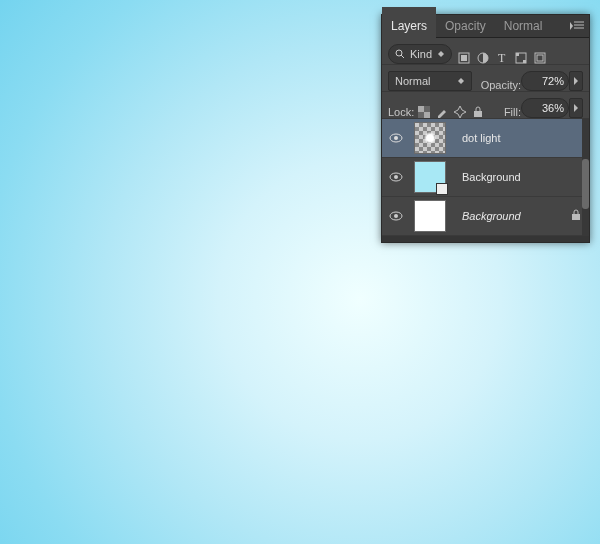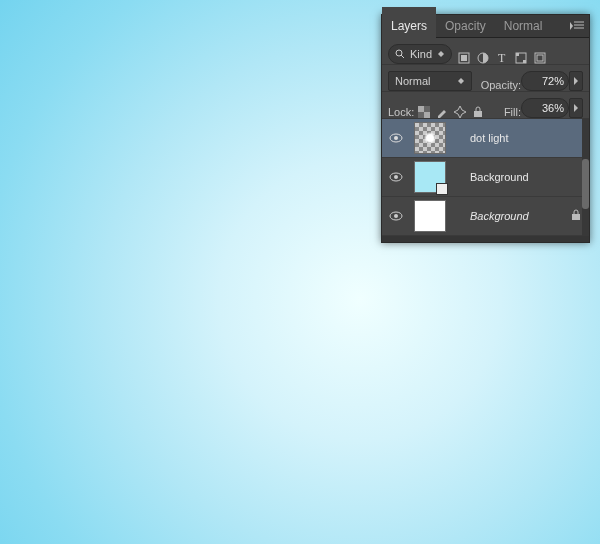--- a/index.html
+++ b/index.html
@@ -26,21 +26,21 @@
 .layers{max-height:150px;position:relative}
 .layer{display:flex;align-items:center;height:38px;border-bottom:1px solid #3a3a3a}
 .layer.sel{background:#5a6a7d}
 .eye{width:28px;display:flex;align-items:center;justify-content:center}
 .thumb-wrap{width:30px;height:30px;margin-left:4px;position:relative;border:1px solid #6a6a6a}
 .thumb-checker{width:100%;height:100%;background-image:linear-gradient(45deg,#888 25%,transparent 25%),linear-gradient(-45deg,#888 25%,transparent 25%),linear-gradient(45deg,transparent 75%,#888 75%),linear-gradient(-45deg,transparent 75%,#888 75%);background-size:8px 8px;background-position:0 0,0 4px,4px -4px,-4px 0;background-color:#ccc}
 .thumb-dot{position:absolute;inset:0}
 .thumb-dot::after{content:"";position:absolute;left:50%;top:50%;width:12px;height:12px;border-radius:50%;background:radial-gradient(circle,#fff 0%,#fff 40%,rgba(255,255,255,0) 75%);transform:translate(-50%,-50%)}
 .thumb-solid{width:100%;height:100%}
 .thumb-mini{position:absolute;right:-3px;bottom:-3px;width:10px;height:10px;border:1px solid #333;background:#eee}
-.lname{margin-left:24px;color:#e8e8e8;font-size:11px}
+.lname{margin-left:16px;color:#e8e8e8;font-size:11px}
 .lname.ital{font-style:italic}
 .lock-right{margin-left:auto;margin-right:8px}
 .scrollbar{position:absolute;right:0;top:0;width:7px;height:100%;background:#383838}
 .scroll-thumb{position:absolute;right:0;top:40px;width:7px;height:50px;background:#6a6a6a;border-radius:3px}
 .panel-foot{height:6px;background:#353535}
 svg{overflow:visible}
 </style>
 </head>
 <body>
 <div class="canvas"></div>

